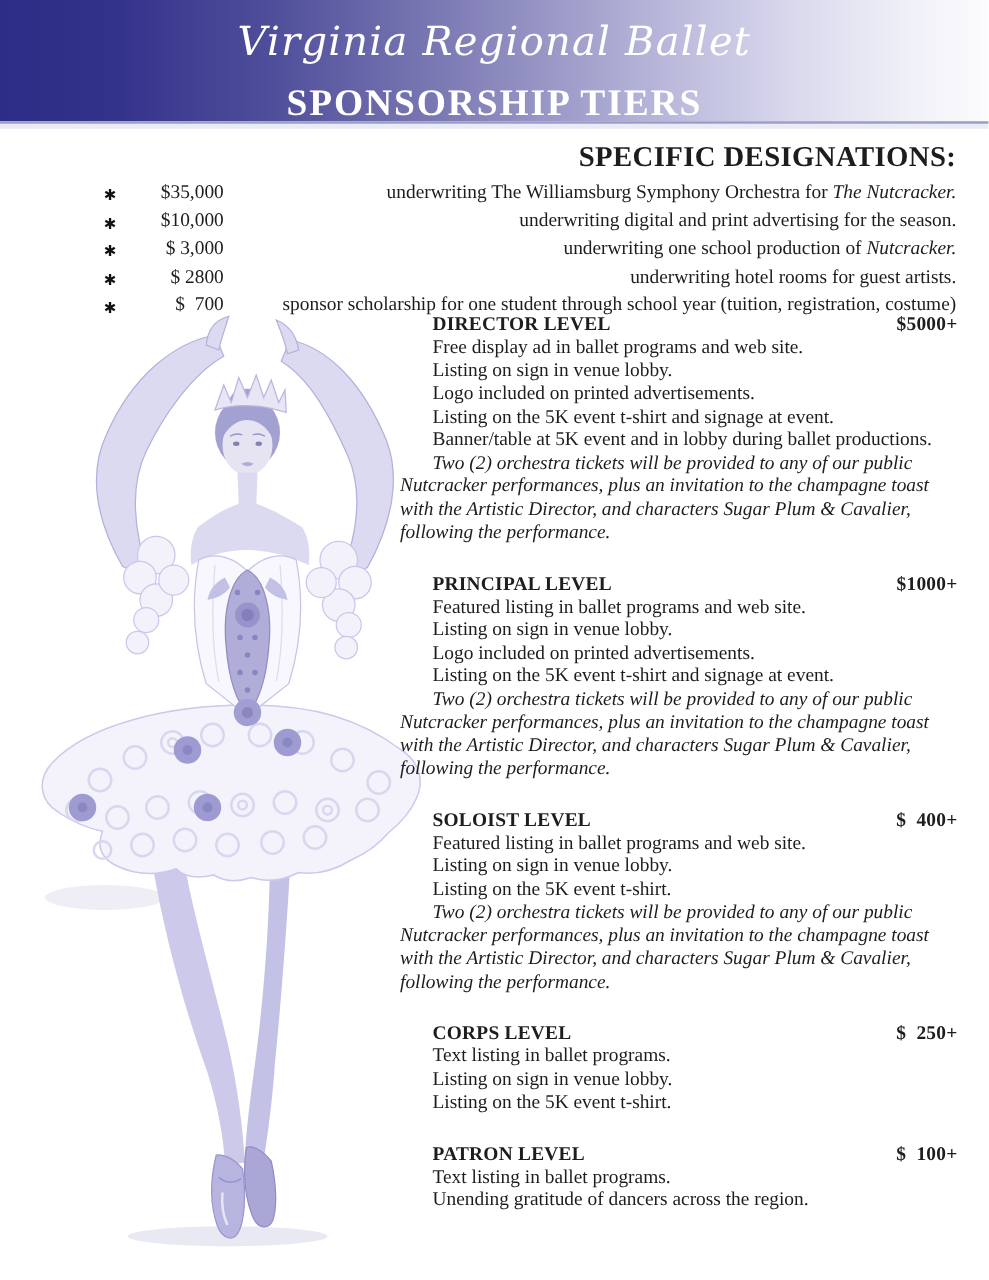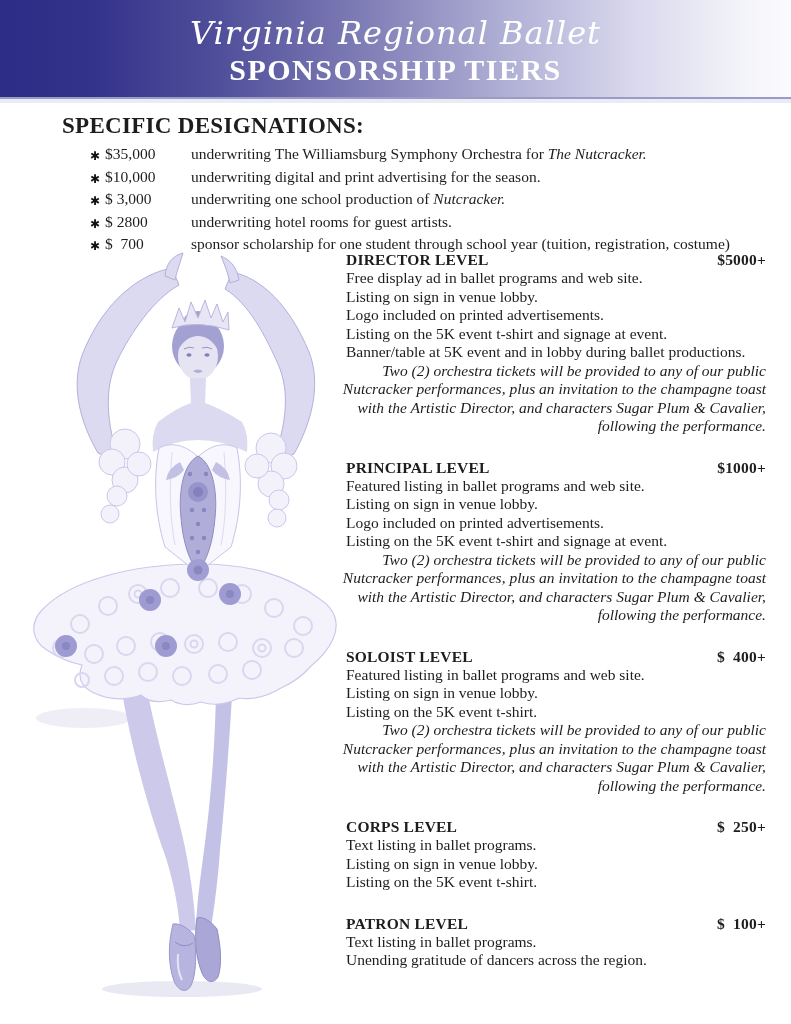--- a/index.html
+++ b/index.html
@@ -13,41 +13,41 @@
     background:linear-gradient(90deg,#2d2c86 0%,#34338b 12%,#504f9b 28%,#8280b7 47%,
                #b3b2d7 65%,#d9d8ed 80%,#f0f0f8 92%,#fcfcfe 100%);
     border-bottom:2px solid #9a9cc6;
     box-shadow:0 4px 0 #e9ecf6;
   }
   .script-title{
     margin:0;padding-top:16px;font-family:"DejaVu Serif", serif;font-style:italic;
     font-weight:normal;font-size:32px;line-height:34px;color:#ffffff;letter-spacing:1px;
   }
   .main-title{
-    margin:4px;font-family:"Liberation Serif", serif;font-weight:bold;font-size:30px;
+    margin:17px;font-family:"Liberation Serif", serif;font-weight:bold;font-size:30px;
     line-height:32px;color:#ffffff;letter-spacing:1.5px;
   }
   
-  .designations{position:absolute;top:113px;left:62px;width:715px;}
+  .designations{position:absolute;top:113px;left:50px;width:715px;text-align:right;}
   .designations h2{
     margin:0 0 7px 0;font-size:23px;line-height:25px;font-weight:bold;letter-spacing:.3px;
   }
   .drow{display:flex;margin:0 0 2px 28px;font-size:15.5px;line-height:18.5px;}
   .drow .bullet{width:15px;font-family:"DejaVu Sans", sans-serif;font-size:12px;padding-top:2px;color:#111;}
   .drow .amt{width:86px;white-space:pre;}
   .drow .desc{flex:1;}
   
   .tiers{position:absolute;top:250px;left:346px;width:420px;}
   .tier{margin:0 0 22px 0;}
   .tier h3{display:flex;margin:0;font-size:15.5px;line-height:19px;font-weight:bold;letter-spacing:.2px;justify-content:space-between;}
   .tier h3 .tname{width:224px;white-space:pre;}
   .tier h3 .tamt{white-space:pre;}
   .tier p{margin:0;font-size:15.5px;line-height:18.5px;}
   .tier p.note{
-    font-style:italic;margin-left:-26px;text-indent:26px;width:446px;line-height:18.5px;text-align:right;
+    font-style:italic;margin-left:-26px;text-indent:26px;width:446px;line-height:18.5px;
   }
   
   .ballerina{position:absolute;left:22px;top:252px;width:330px;height:750px;}
 </style>
 </head>
 <body>
 
 <div id="page">
 
   <div class="banner">

